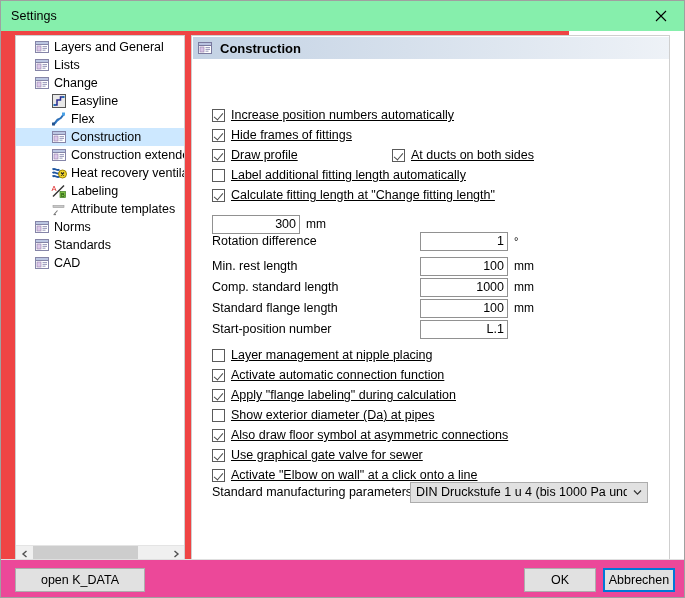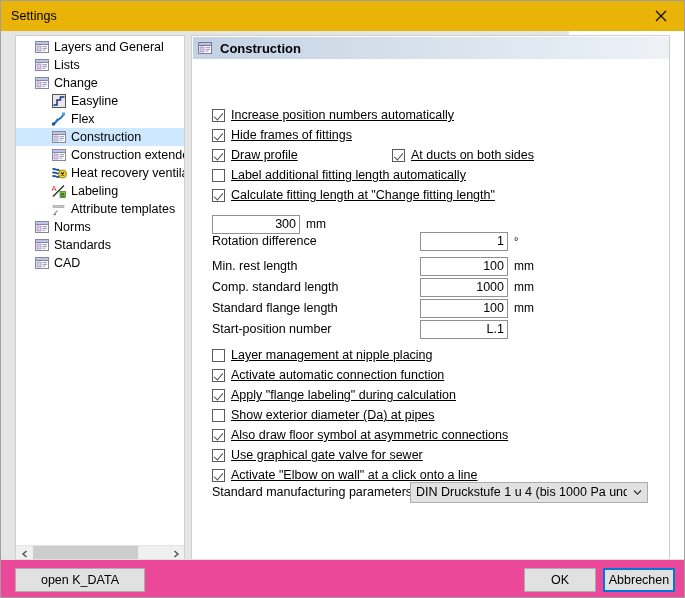--- a/index.html
+++ b/index.html
@@ -20,42 +20,42 @@
     position: relative;
     width: 685px; height: 598px;
     background: #ffffff;
     border: 1px solid #a0a0a0;
   }
 
   
   #titlebar {
     position: absolute; left: 0; top: 0;
     width: 683px; height: 30px;
-    background: #eab308;
+    background: #86efac;
     display: flex; align-items: center;
   }
   #titlebar-text {
     margin-left: 10px;
     font-size: 12.5px;
     color: #000;
     letter-spacing: .1px;
   }
   #close-btn {
     position: absolute; right: 0; top: 0;
     width: 46px; height: 29px;
     display: flex; align-items: center; justify-content: center;
     cursor: default;
   }
   #close-btn svg { display:block; }
 
   
   #content {
     position: absolute; left: 0; top: 30px;
     width: 568px; height: 528px;
-    background: #e5e5e5;
+    background: #ef4444;
   }
 
   
   #tree-panel {
     position: absolute; left: 14px; top: 4px;
     width: 170px; height: 528px;
     background: #ffffff;
     border: 1px solid #cfcfcf;
     overflow: hidden;
   }

